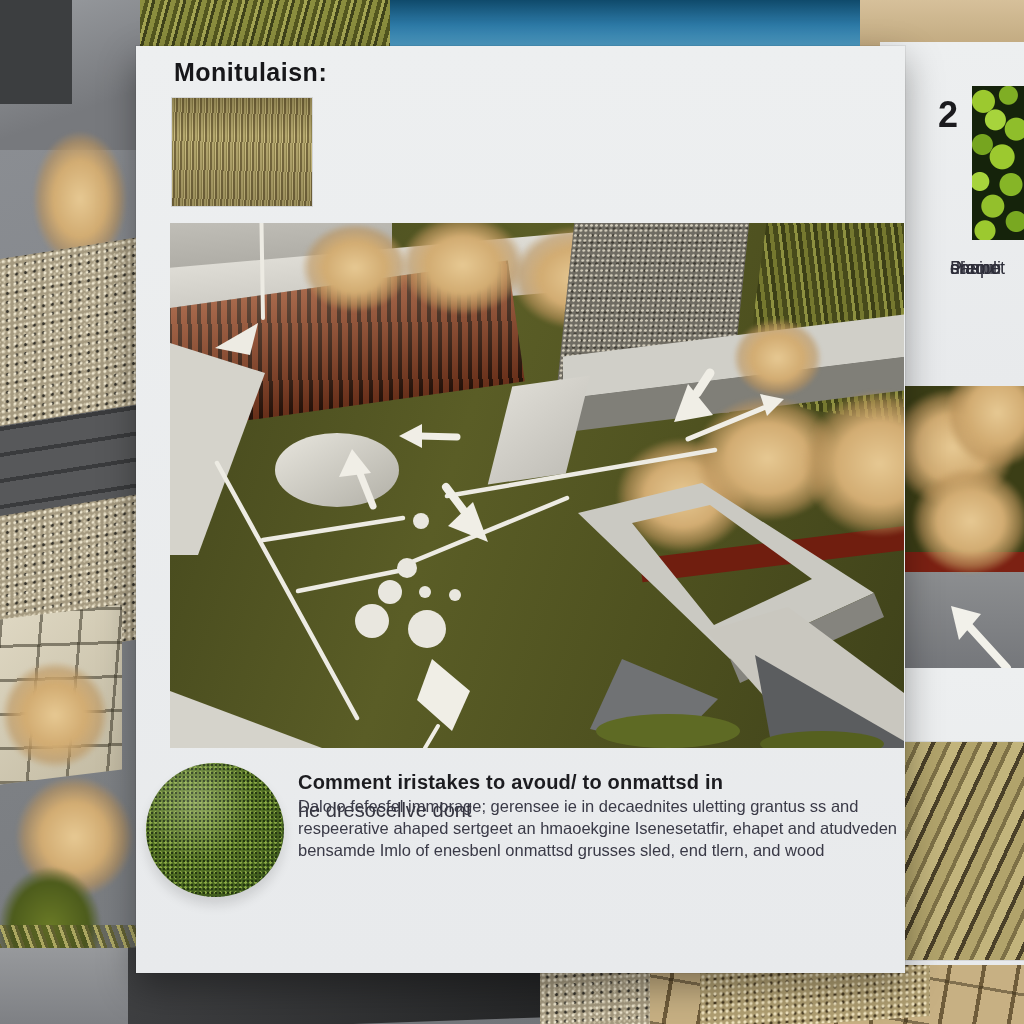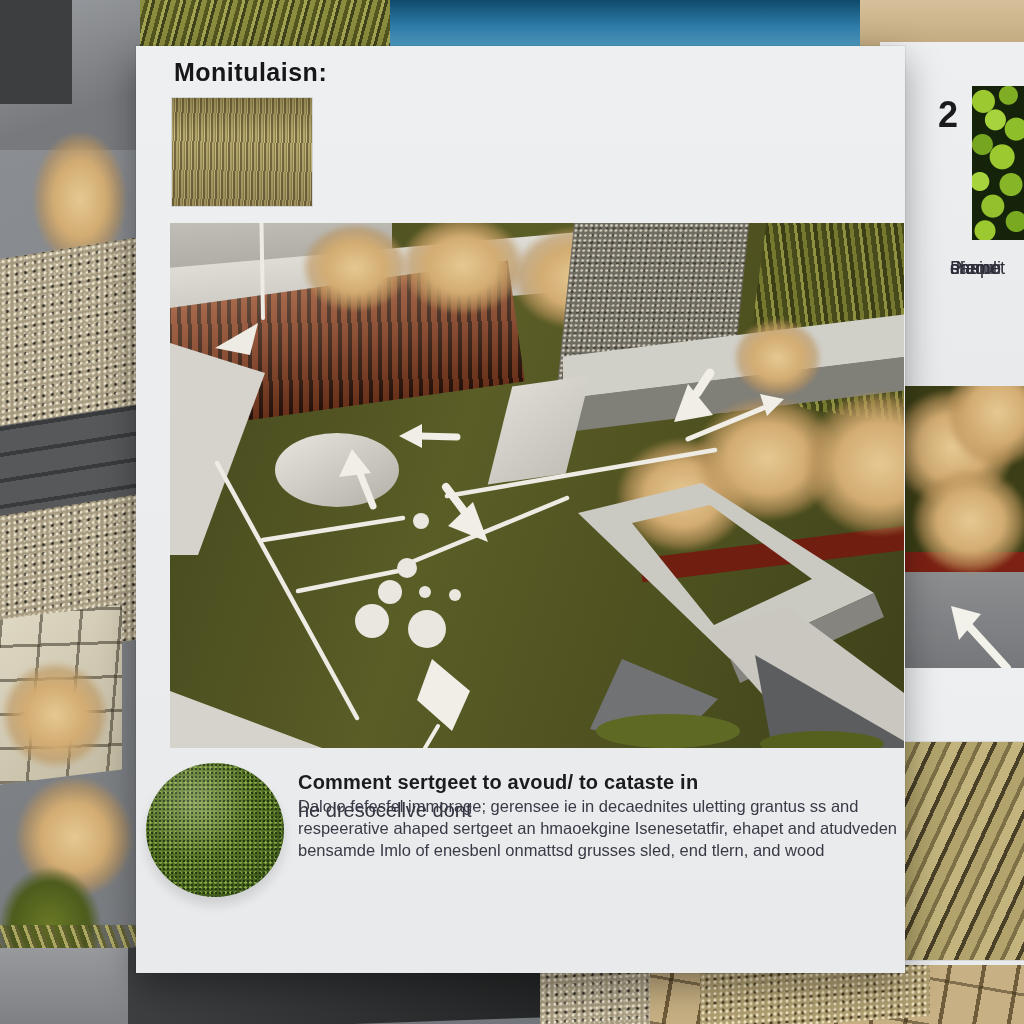--- a/index.html
+++ b/index.html
@@ -266,18 +266,18 @@
           </g>
           <g>
             <polygon points="262,436 300,468 282,508 247,477" stroke="none"></polygon>
             <line x1="268" y1="503" x2="255" y2="525" stroke-width="4"></line>
           </g>
         </g>
       </svg>
     </div>
 
     <div class="shrub"></div>
-    <div class="bot-head">Comment sertgeet  to avoud/ to cataste in</div>
+    <div class="bot-head">Comment iristakes  to avoud/ to onmattsd in</div>
     <div class="bot-sub">he dresocellve dont</div>
     <div class="bot-para">Dalo o fefesfel immorage; gerensee ie in decaednites uletting grantus ss and respeerative ahaped sertgeet an hmaoekgine Isenesetatfir, ehapet and atudveden bensamde Imlo of enesbenl onmattsd grusses sled, end tlern, and wood</div>
   </div>
 
 </div>
 
 </body></html>

